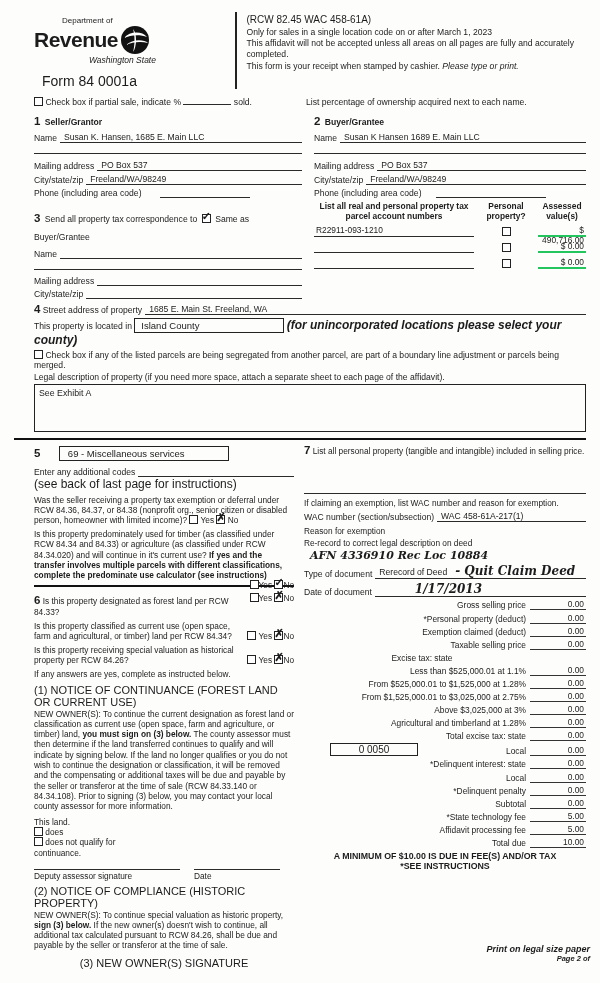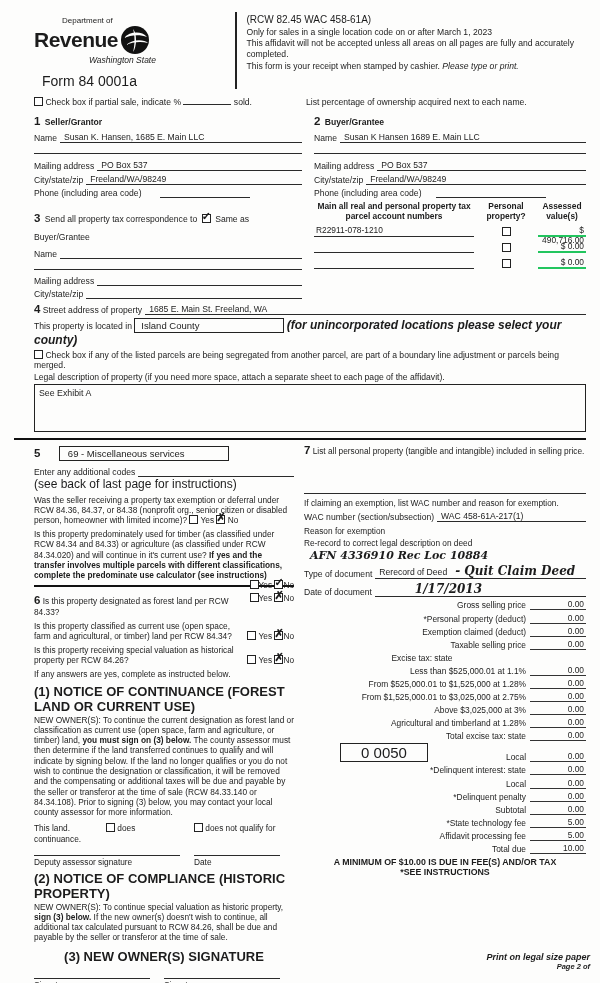--- a/index.html
+++ b/index.html
@@ -52,37 +52,37 @@
   .legalbox { border:1.5px solid #222; height:48px; margin-top:2px; padding:3px 4px; font-size:8.8px; }
   
   .midcols { display:flex; margin-top:6px; }
   .mleft { width:280px; border-top:2px solid #111; padding-top:3px; padding-left:20px; }
   .mright { flex:1; padding-left:10px; border-top:2px solid #111; padding-top:3px; }
   .code-box { display:inline-block; border:1.2px solid #222; padding:1px 8px; font-size:9.5px; min-width:170px; margin-left:14px; }
   .q { font-size:8.3px; line-height:1.22; margin-top:4px; }
   .yn { white-space:nowrap; }
   .sec6-row { display:flex; font-size:8.3px; line-height:1.22; margin-top:4px; }
   .sec6-row .qt { flex:1; padding-right:4px; }
-  .noticetitle { font-size:13px; font-weight:bold; margin-top:4px; }
+  .noticetitle { font-size:11px; font-weight:normal; margin-top:4px; }
   .body-p { font-size:8.3px; line-height:1.24; margin-top:1px; }
-  .landrow { display:flex; font-size:8.3px; margin-top:6px; }
+  .landrow { display:flex; font-size:8.3px; margin-top:6px;flex-direction:column; }
   .sigrow { display:flex; font-size:8.3px; margin-top:10px; }
   .sigcell { flex:1; }
   .sig-ul { border-top:1px solid #2a2a2a; margin-right:14px; padding-top:1px; }
   
   .taxrow { display:flex; align-items:flex-end; font-size:8.4px; margin-top:2.1px; }
   .taxrow .tl { flex:1; text-align:right; padding-right:4px; white-space:nowrap; }
   .taxrow .tv { width:56px; border-bottom:1px solid #333; text-align:right; padding-right:2px; }
   .tax-hd { text-align:center; font-size:8.4px; margin:3px 46px 0 0; }
-  .locbox { border:1.2px solid #222; width:88px; text-align:center; font-size:15px; margin-left:36px; }
+  .locbox { border:1.2px solid #222; width:88px; text-align:center; font-size:10px; margin-left:26px; }
   .minline { text-align:center; font-weight:bold; font-size:8.8px; margin-top:3px; }
   
   .sec8 { border-top:1.5px solid #111; margin-top:4px; padding-top:2px; margin-left:20px; }
   .certify { font-size:8.8px; font-weight:bold; }
-  .printnote { position:absolute; right:10px; bottom:12px; text-align:right; font-size:9px; font-weight:bold; font-style:italic; }
+  .printnote { position:absolute; right:10px; bottom:20px; text-align:right; font-size:9px; font-weight:bold; font-style:italic; }
   .pagenote { font-size:7.5px; }
 </style>
 </head>
 <body>
 
 <div class="page">
 
   <div class="hdr">
     <div class="hdr-left">
       <div class="dept">Department of</div>
@@ -178,26 +178,26 @@
           <span>City/state/zip</span>
           <span class="fill"><span class="val-on-line">Freeland/WA/98249</span></span>
         </div>
       <div class="lbl-line">
           <span>Phone (including area code)</span>
           <span class="fill" style="flex:0 0 110px;margin-left:14px"></span>
         </div>
 
       <div class="ptab">
         <div class="ptab-hdr">
-          <div class="pc1">Main all real and personal property tax parcel account numbers</div>
+          <div class="pc1">List all real and personal property tax parcel account numbers</div>
           <div class="pc2">Personal property?</div>
           <div class="pc3" style="text-align:center">Assessed value(s)</div>
         </div>
         <div class="ptab-row">
-          <div class="pc1 pc1v">R22911-078-1210</div>
+          <div class="pc1 pc1v">R22911-093-1210</div>
           <div class="pc2"><span class="cb"></span></div>
           <div class="pc3 pc3v">$ 490,716.00</div>
         </div>
         <div class="ptab-row">
           <div class="pc1 pc1v"></div>
           <div class="pc2"><span class="cb"></span></div>
           <div class="pc3 pc3v">$ 0.00</div>
         </div>
         <div class="ptab-row">
           <div class="pc1 pc1v"></div>

